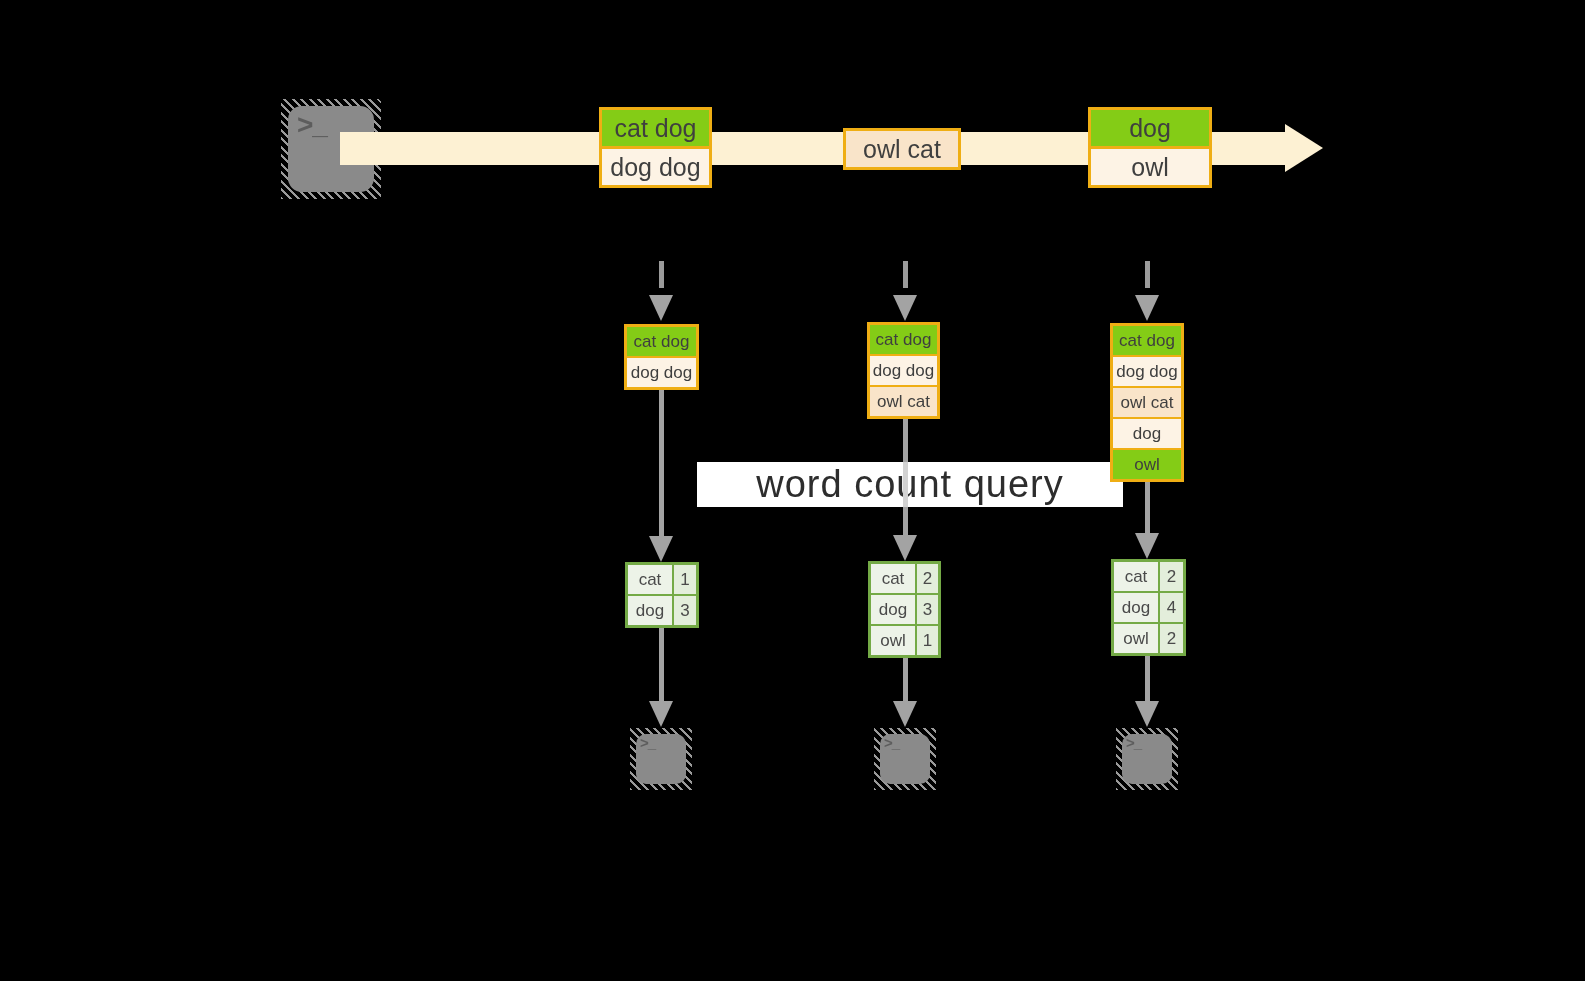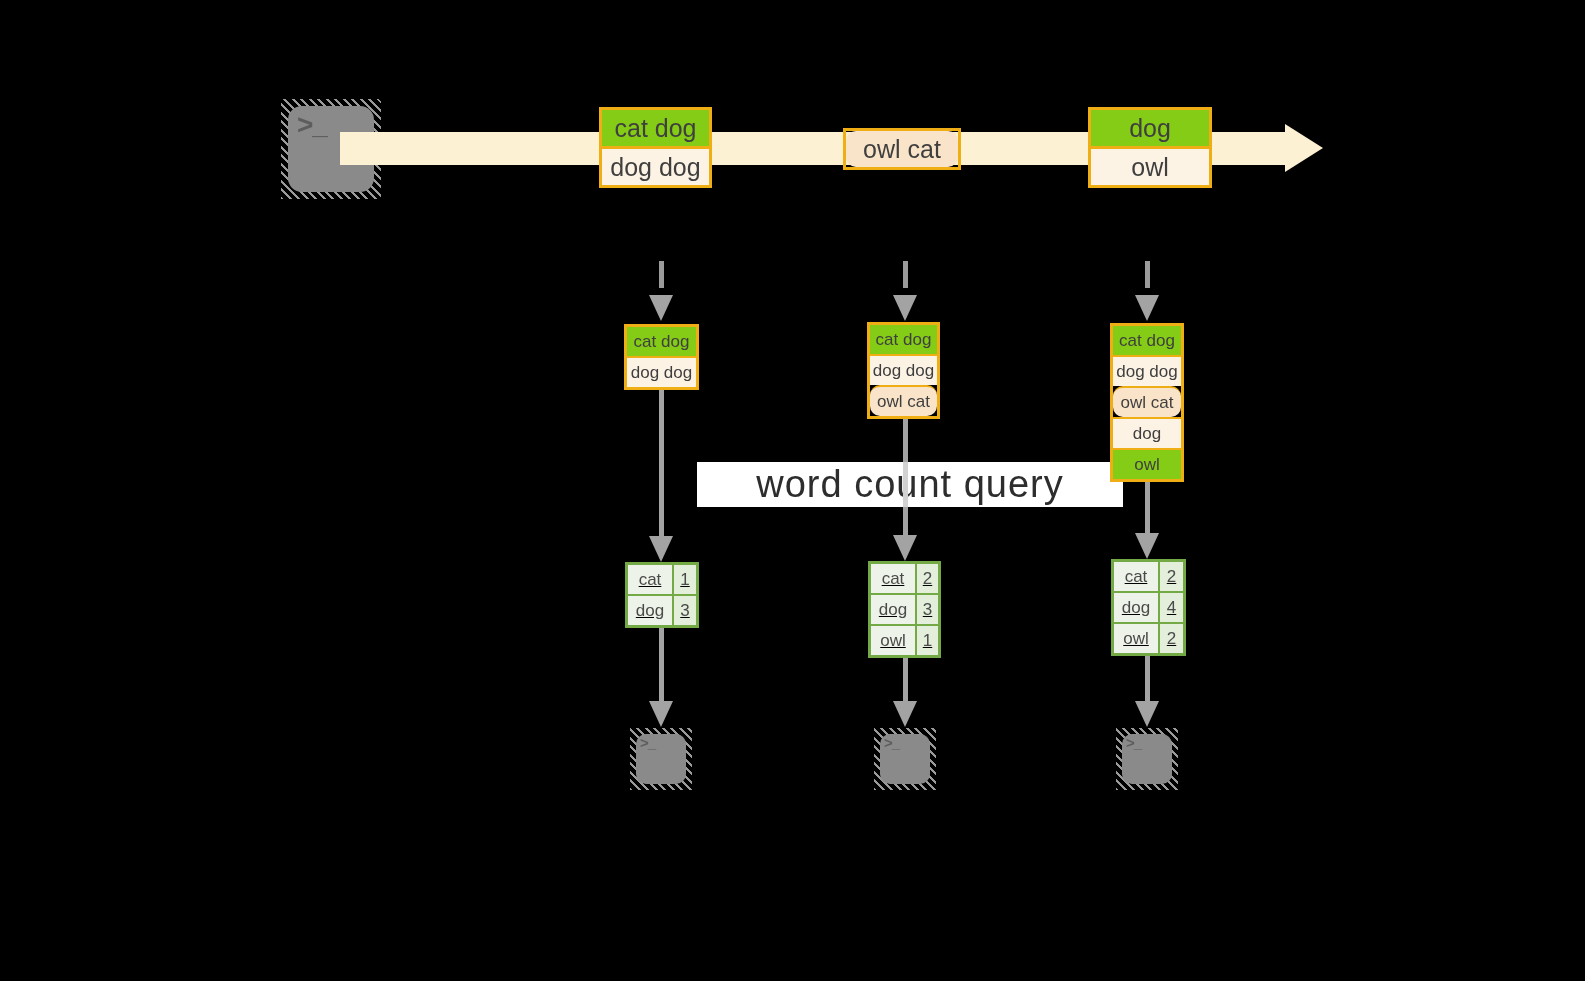--- a/index.html
+++ b/index.html
@@ -24,24 +24,24 @@
     border-left:38px solid #fdf1d3;border-top:24px solid transparent;border-bottom:24px solid transparent;}
   
   .obox{position:absolute;border:3px solid #efae14;box-sizing:border-box;display:flex;flex-direction:column;z-index:3;}
   .obox .row{flex:1;display:flex;align-items:center;justify-content:center;color:#3f3f3f;}
   .stream-box .row{font-size:25px;}
   .stream-box .row + .row{border-top:3px solid #efae14;}
   .state-box .row{font-size:17px;}
   .state-box .row + .row{border-top:2px solid #efae14;}
   .peach{background:#84cc16;}
   .cream{background:#fdf3e5;}
-  .medium{background:#f9e4c9;border-radius:10px;}
+  .medium{background:#f9e4c9;}
   
   .gtable{position:absolute;border:3px solid #74aa46;box-sizing:border-box;display:flex;flex-direction:column;z-index:3;}
-  .gtable .trow{flex:1;display:flex;text-decoration:underline;}
+  .gtable .trow{flex:1;display:flex;}
   .gtable .trow + .trow{border-top:2px solid #74aa46;}
   .gtable .gw{width:44px;background:#edf3e8;display:flex;align-items:center;justify-content:center;
     font-size:17px;color:#4a4a4a;border-right:2px solid #74aa46;}
   .gtable .gc{flex:1;background:#e3eedb;display:flex;align-items:center;justify-content:center;
     font-size:17px;color:#4a4a4a;}
   
   .shaft{position:absolute;width:5px;background:#a3a3a3;z-index:1;}
   .shaft-light{position:absolute;width:5px;background:#d2d2d2;z-index:3;}
   .dash{position:absolute;width:5px;height:27px;background:#9b9b9b;z-index:1;}
   .head-down{position:absolute;width:0;height:0;z-index:1;

